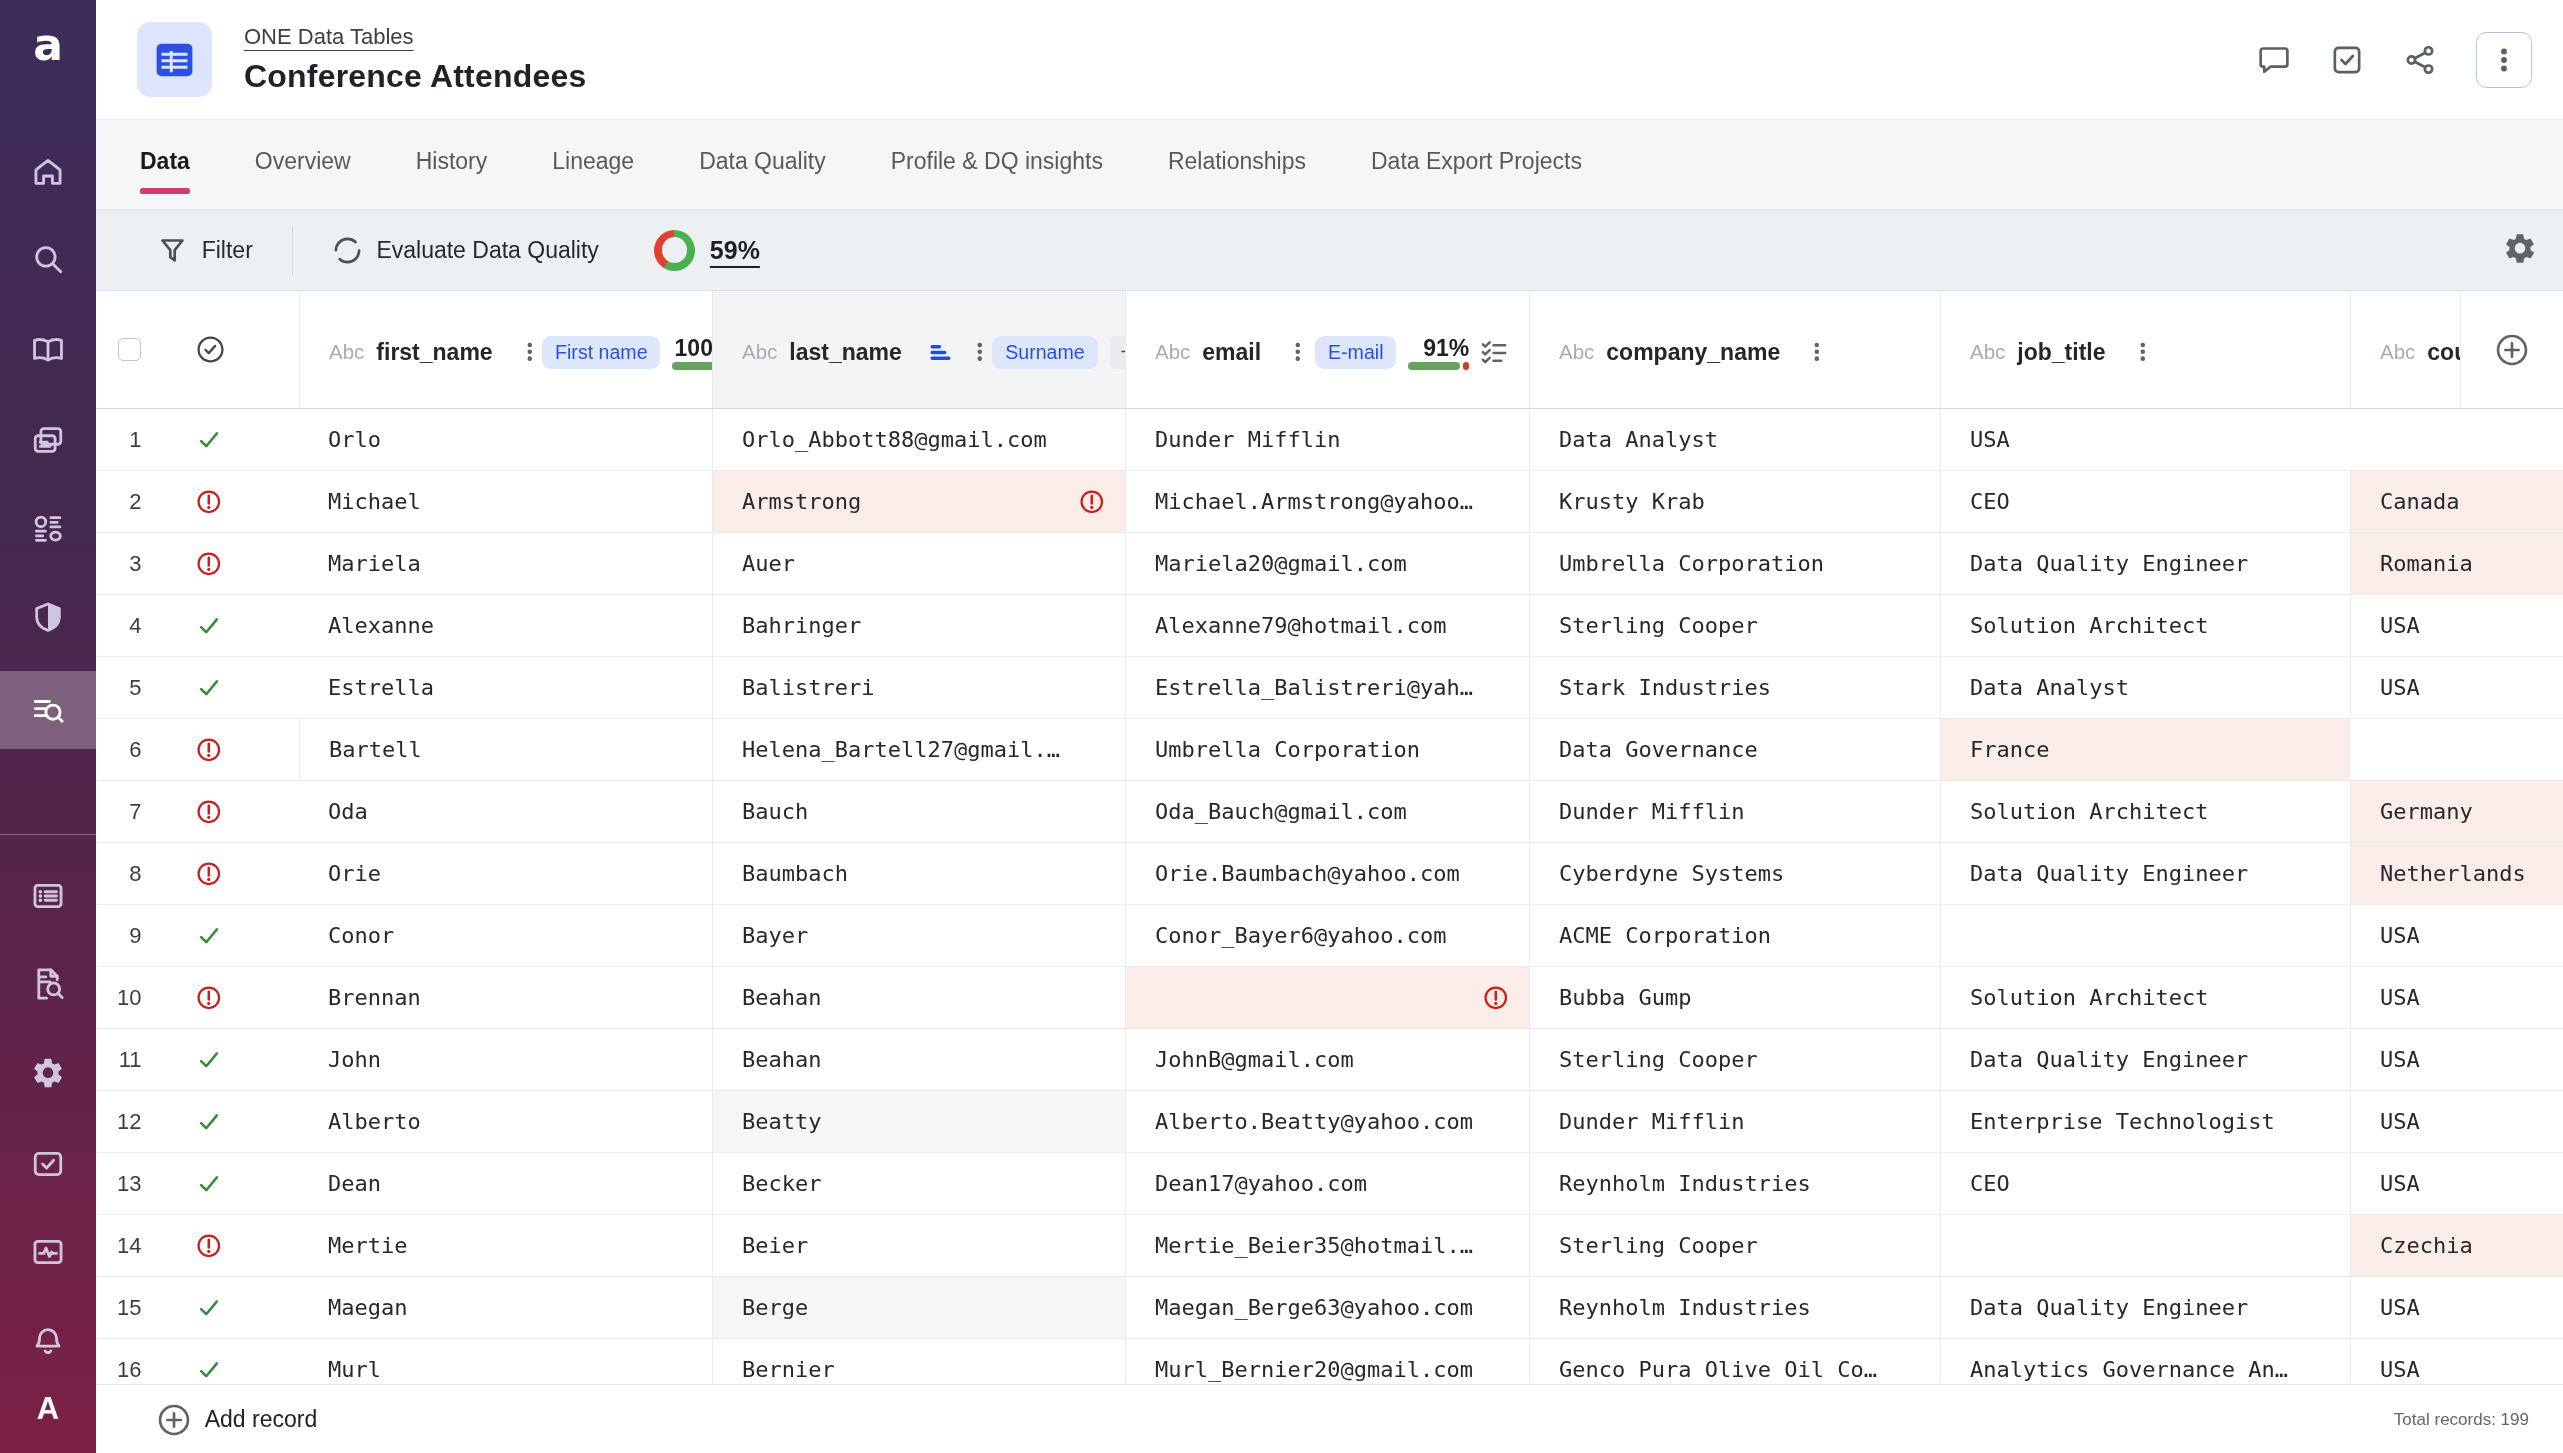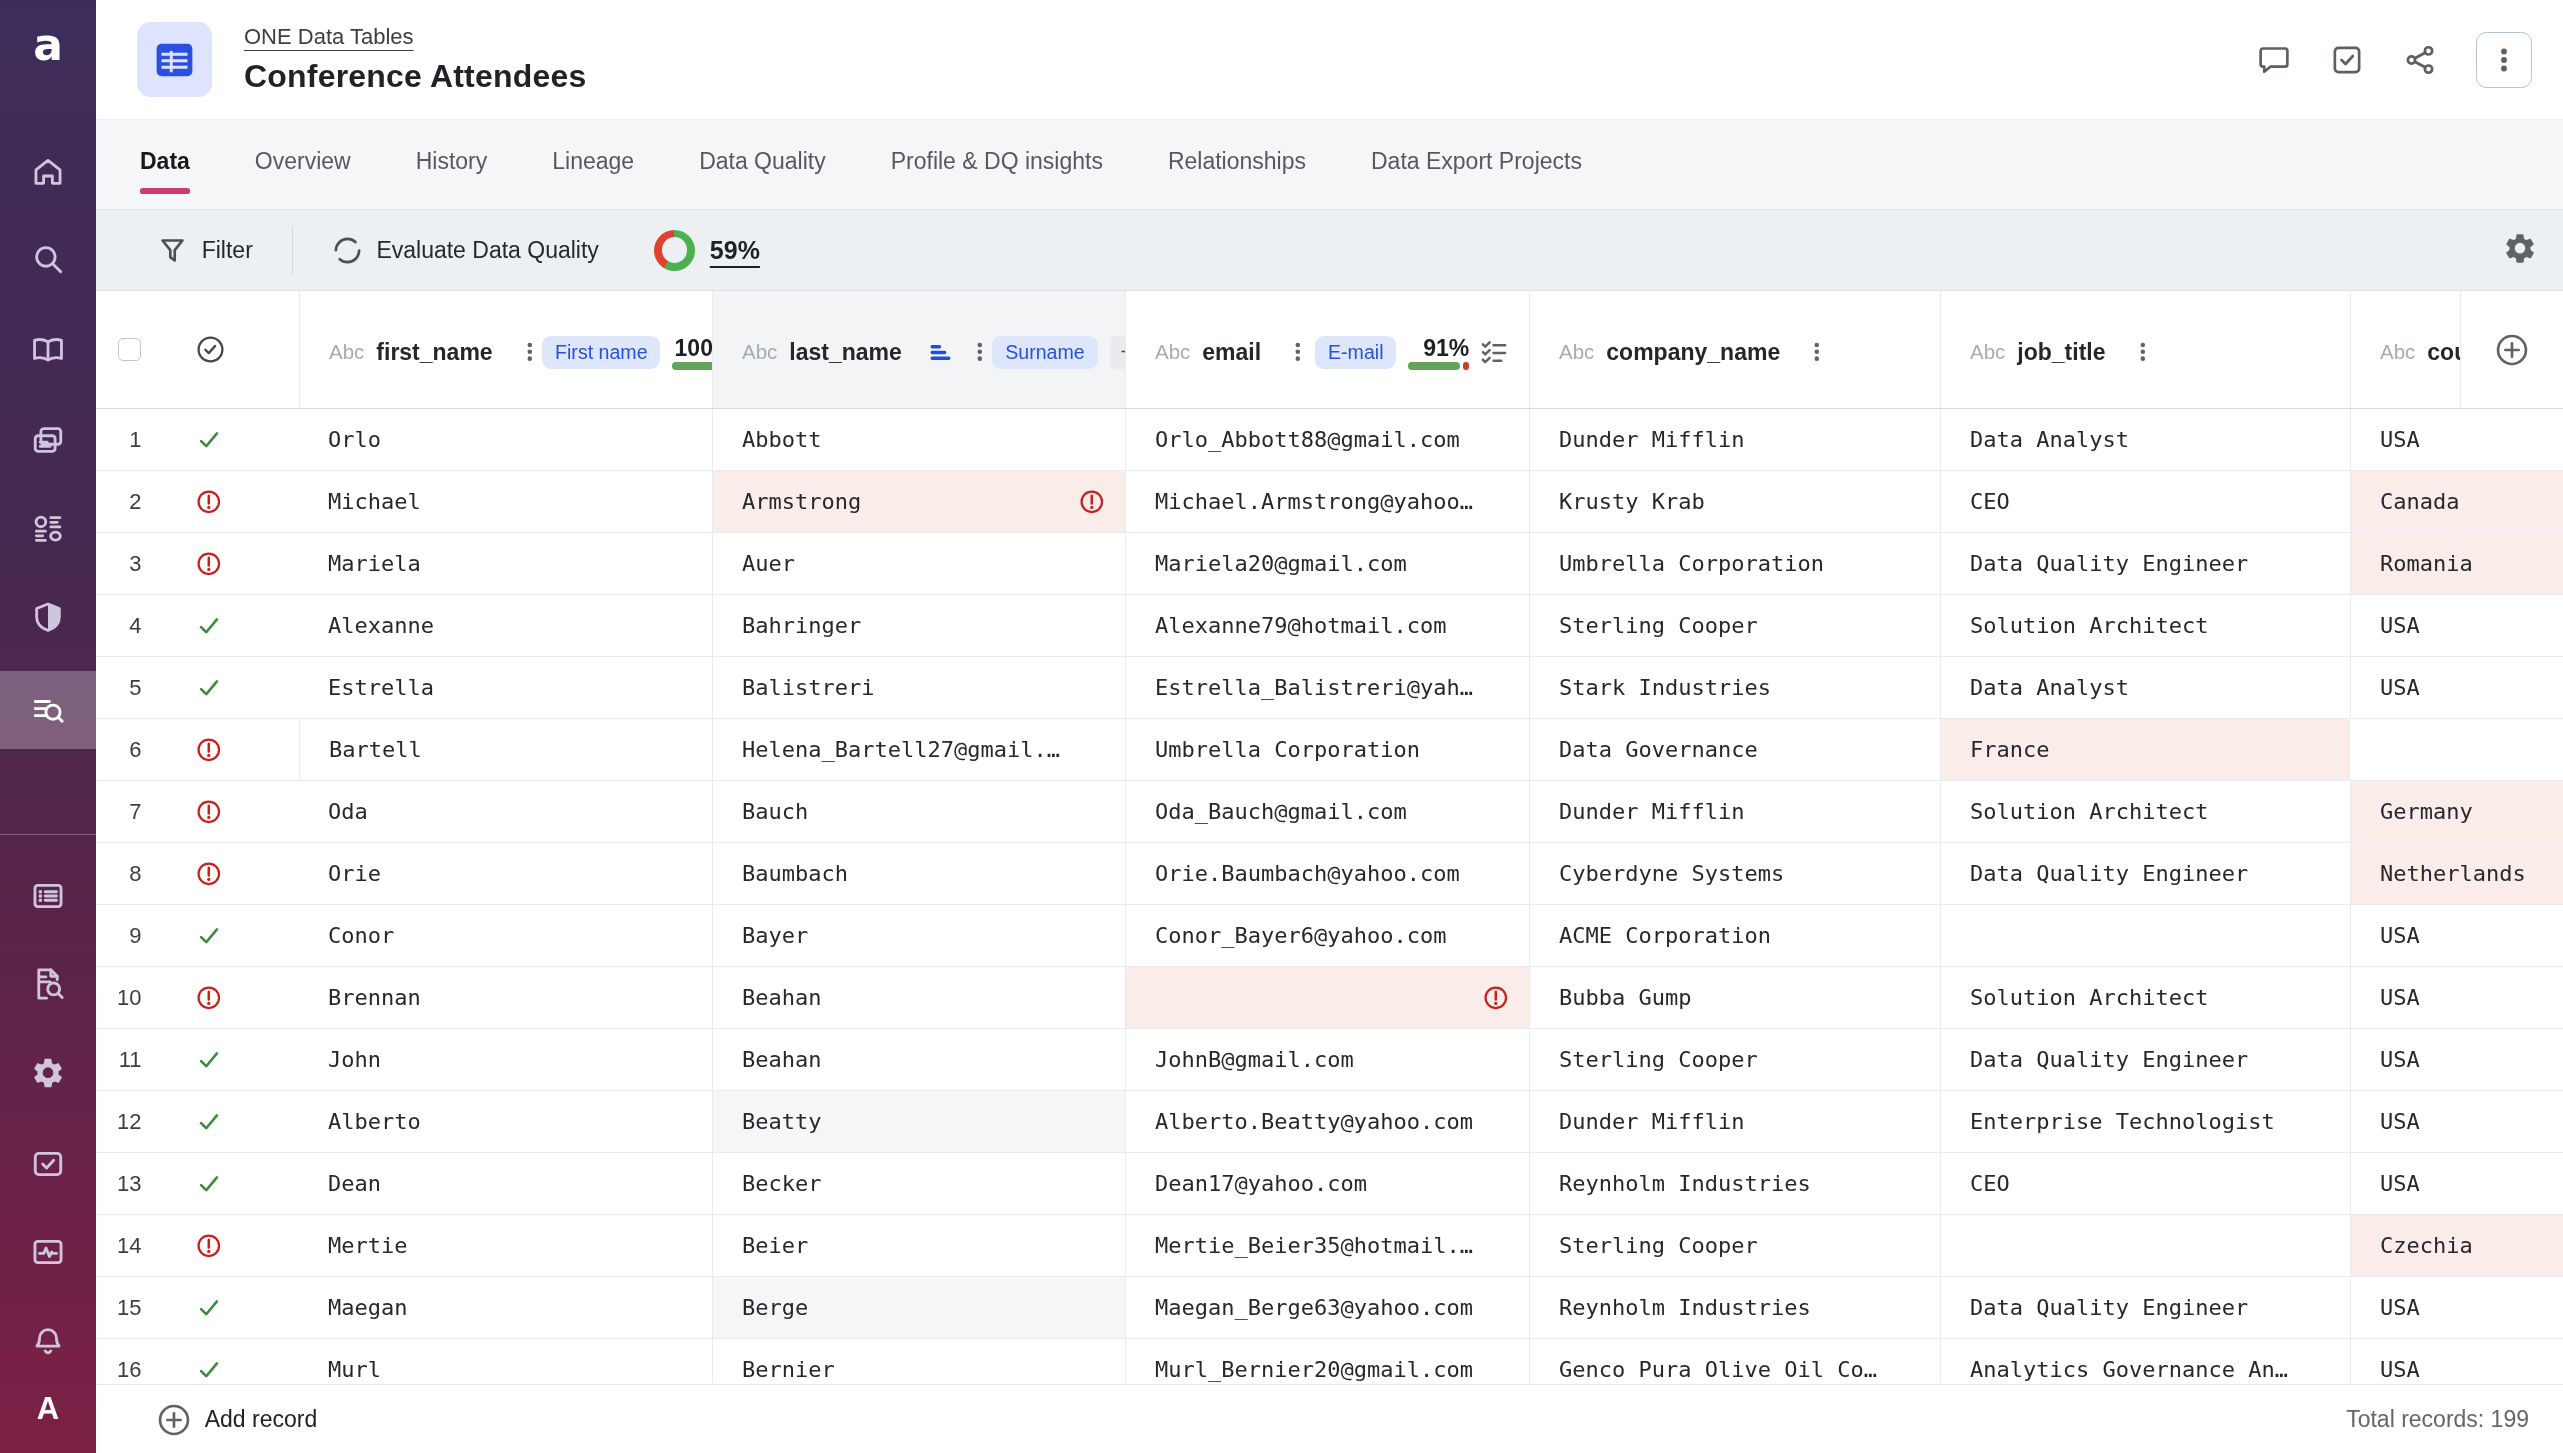--- a/index.html
+++ b/index.html
@@ -107,21 +107,21 @@
   .cell.errbg { background:#f9ece9; }
   .cell.shade { background:#f4f6f8; }
   .cell .errico { margin-left:auto; flex:0 0 auto; }
   .cell .errico svg { width:25.6px; height:25.6px; display:block; }
 
   
   .tfoot { height:70px; background:#fff; border-top:0.9px solid #e4e6ea; display:flex; align-items:center;
     padding:0 34px 0 61px; }
   .addrec { display:flex; align-items:center; gap:13.7px; font-size:23px; font-weight:500; color:#202226;
     background:none; border:none; cursor:pointer; }
-  .total { margin-left:auto; font-size:23px; color:#63666b; }
+  .total { margin-left:auto; font-size:17px; color:#63666b; }
 </style>
 </head>
 <body>
 
 <div class="app">
 
   <aside class="sidebar">
     <div class="logo">a</div>
 
     <div class="side-item" style="top:133px">
@@ -442,23 +442,20 @@
       <div class="tbody">
           <div class="trow">
             <div class="cell num">1</div>
             <div class="cell stat">
               <svg viewBox="0 0 30 30">
                 <path d="m6 16.5 6 6L24.5 7.5" fill="none" stroke="#3a8a3e" stroke-width="3" stroke-linecap="round" stroke-linejoin="round"></path>
               </svg>
             </div>
             <div class="cell">Orlo</div>
             <div class="cell b">
-              <span>Abbott</span>
-            </div>
-            <div class="cell b">
               <span>Orlo_Abbott88@gmail.com</span>
             </div>
             <div class="cell b">Dunder Mifflin</div>
             <div class="cell b">Data Analyst</div>
             <div class="cell b">USA</div>
           </div>
           <div class="trow">
             <div class="cell num">2</div>
             <div class="cell stat">
               <svg viewBox="0 0 30 30">

